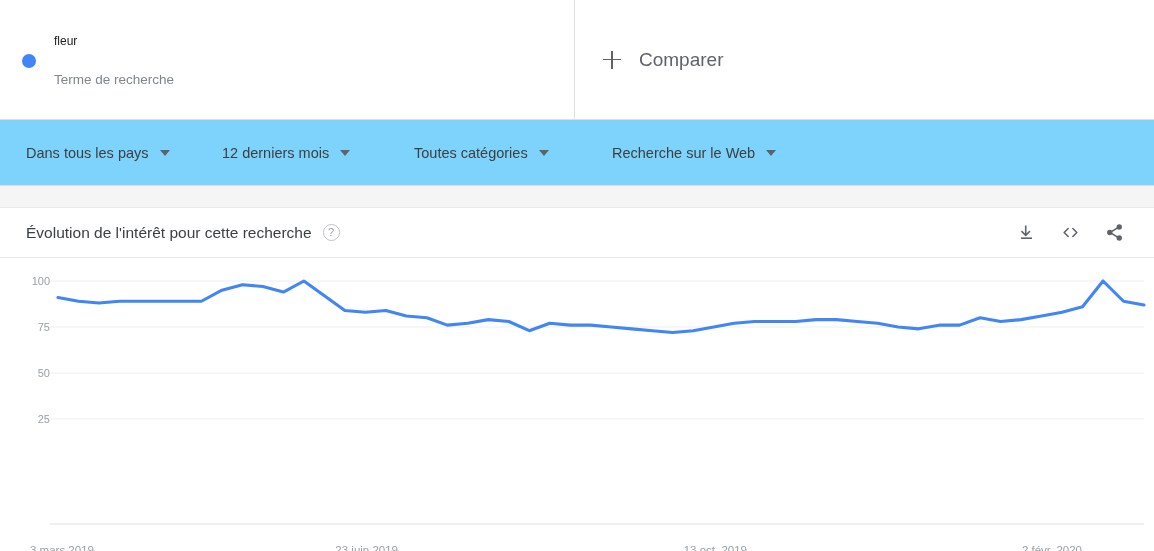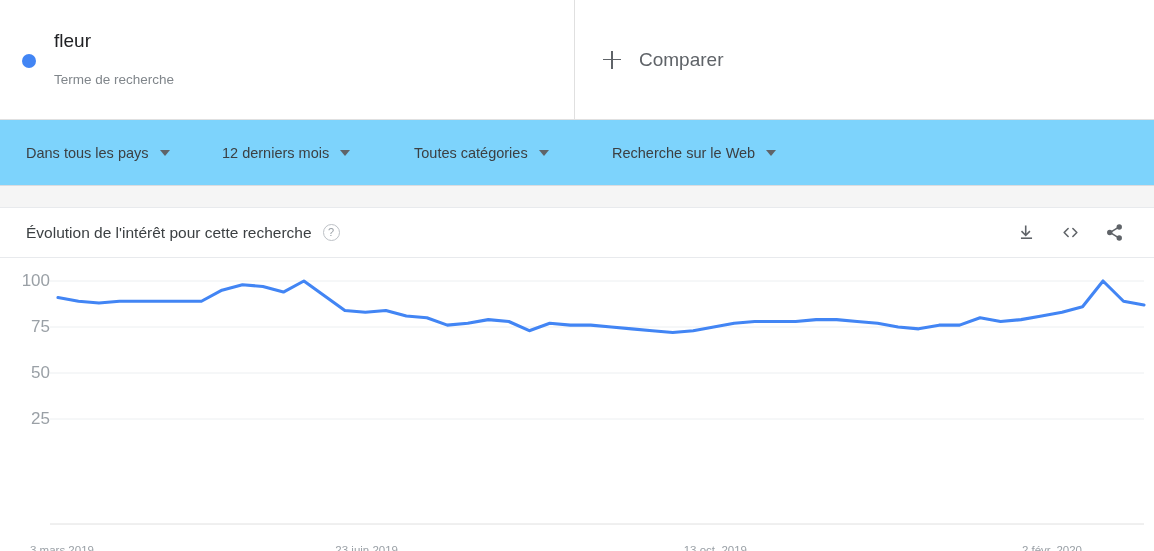--- a/index.html
+++ b/index.html
@@ -26,21 +26,21 @@
   .term-dot {
     width: 14px; height: 14px;
     border-radius: 50%;
     background: #4285f4;
     flex: 0 0 auto;
     margin-right: 18px;
     margin-top: 2px;
   }
   .term-texts { display: flex; flex-direction: column; justify-content: center; }
   .term-title {
-    font-size: 19px;
+    font-size: 12px;
     color: #202124;
     line-height: 26px;
     font-weight: 400;
   }
   .term-sub {
     font-size: 13.5px;
     color: #80868b;
     line-height: 22px;
     margin-top: 15px;
   }
@@ -144,21 +144,21 @@
     gap: 24px;
   }
   .act { cursor: pointer; display: flex; }
 
   
   .plot-wrap { position: relative; height: 310px; }
   .plot-svg { display: block; }
   .ytick {
     position: absolute;
     right: 0;
-    font-size: 17px;
+    font-size: 11px;
     color: #9aa0a6;
     text-align: right;
     transform: translateY(-50%);
   }
   .ylabels { position: absolute; left: 0; top: 0; width: 50px; height: 100%; }
   .xlabels {
     position: absolute;
     left: 0; right: 0;
     bottom: 8px;
     height: 16px;

